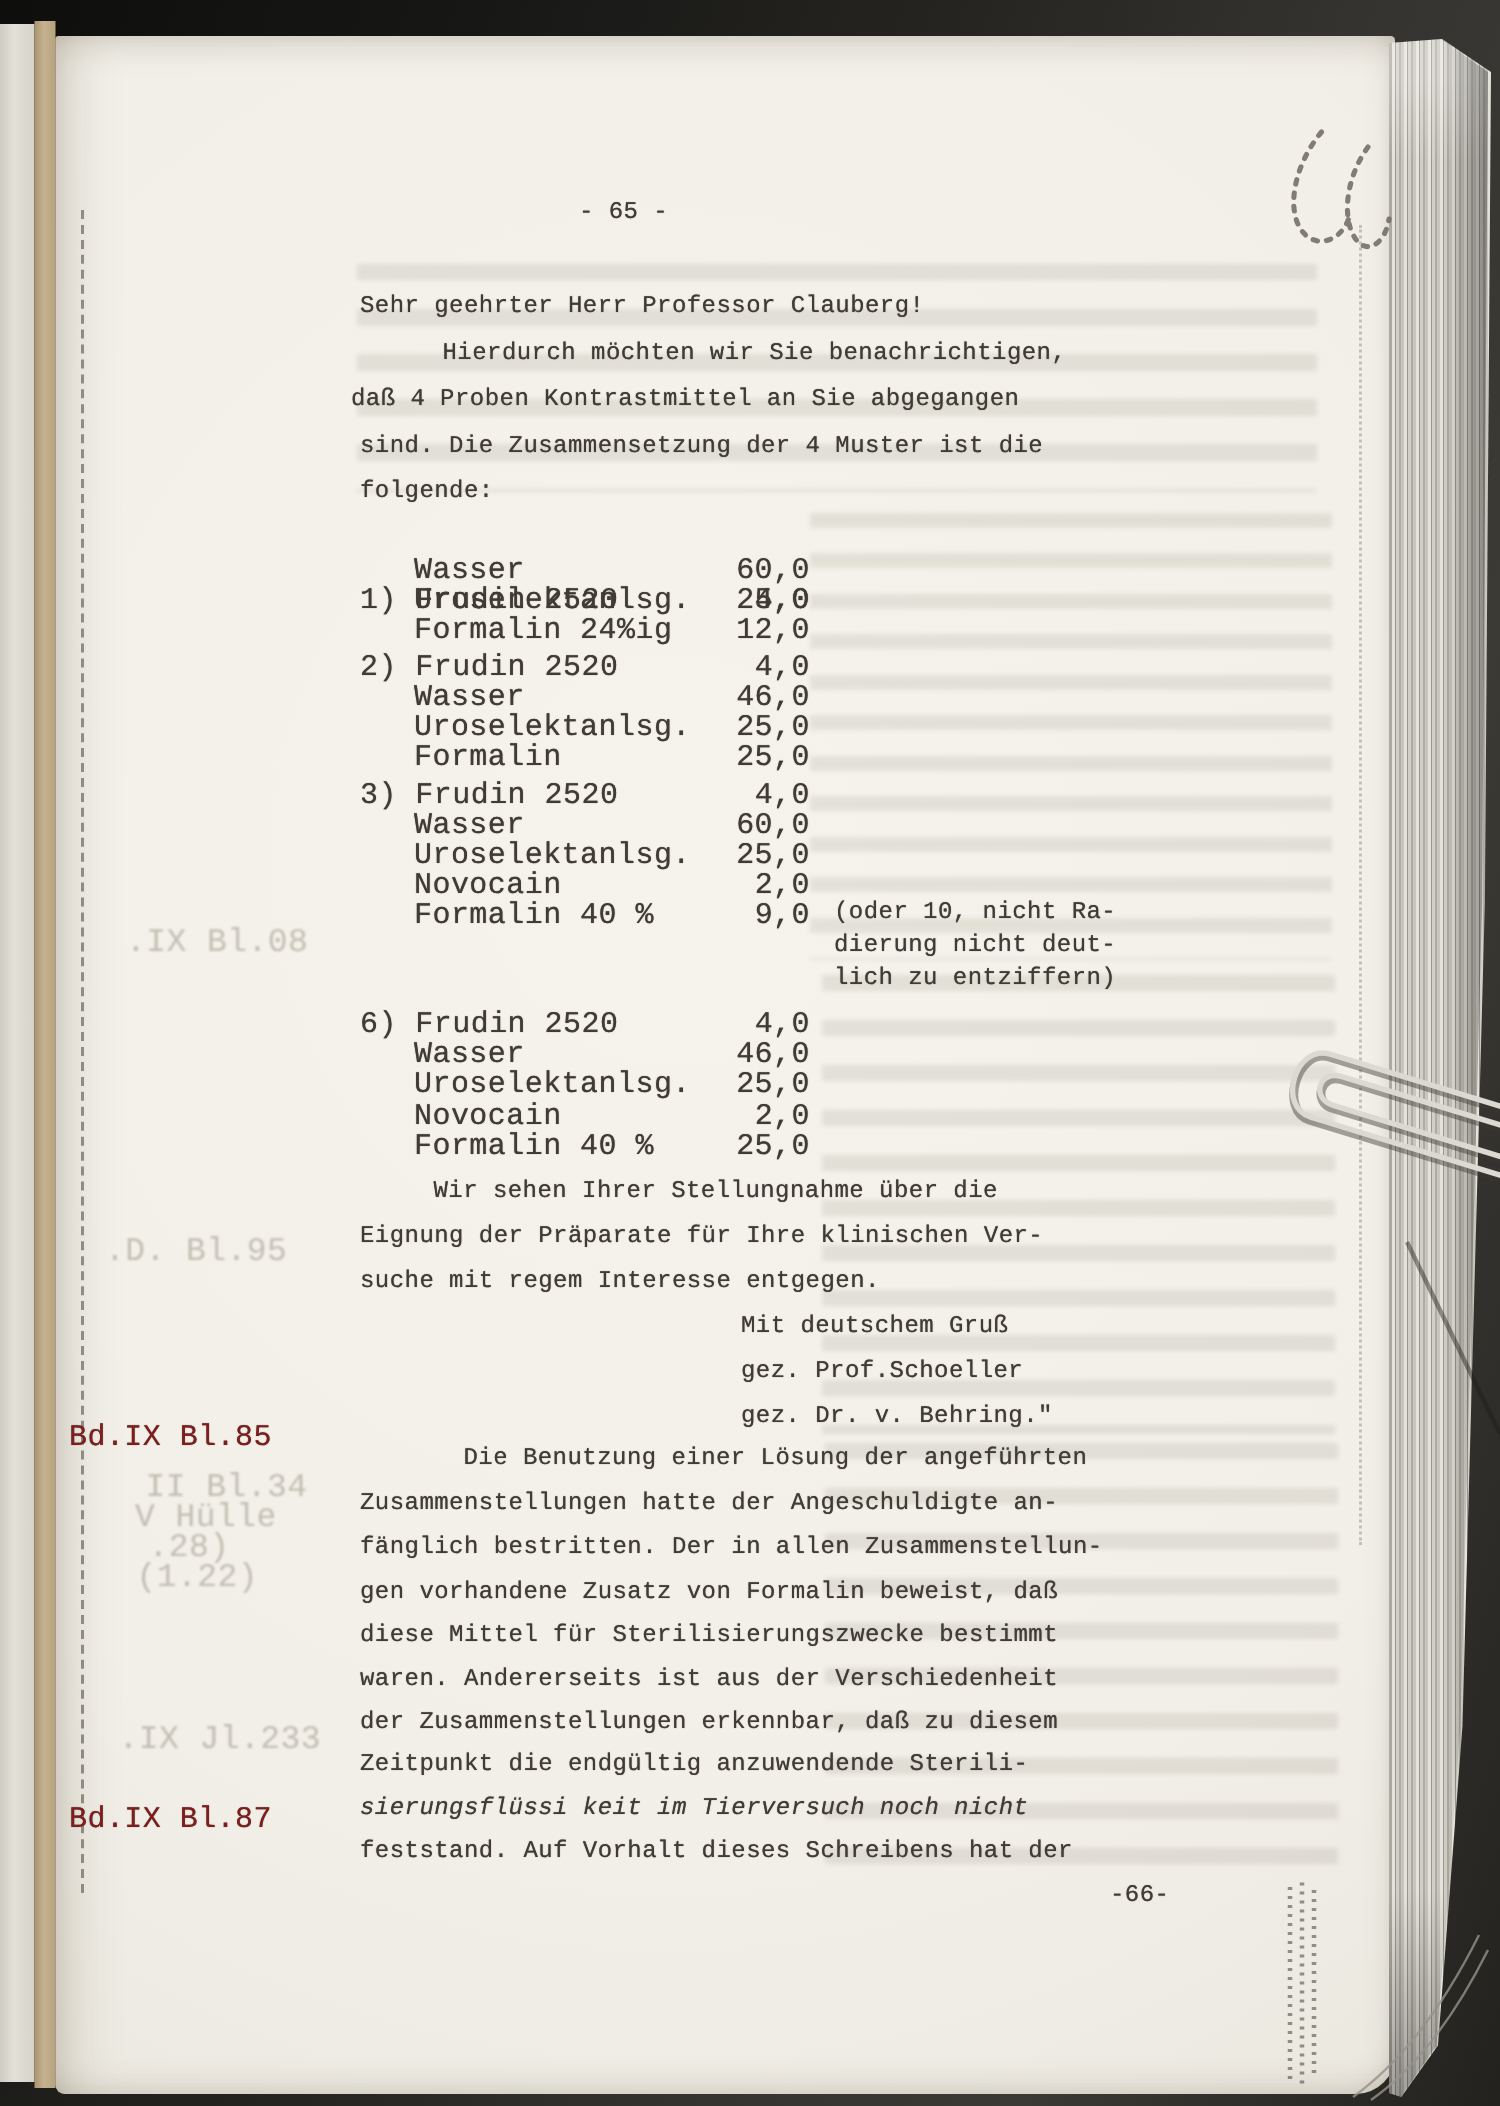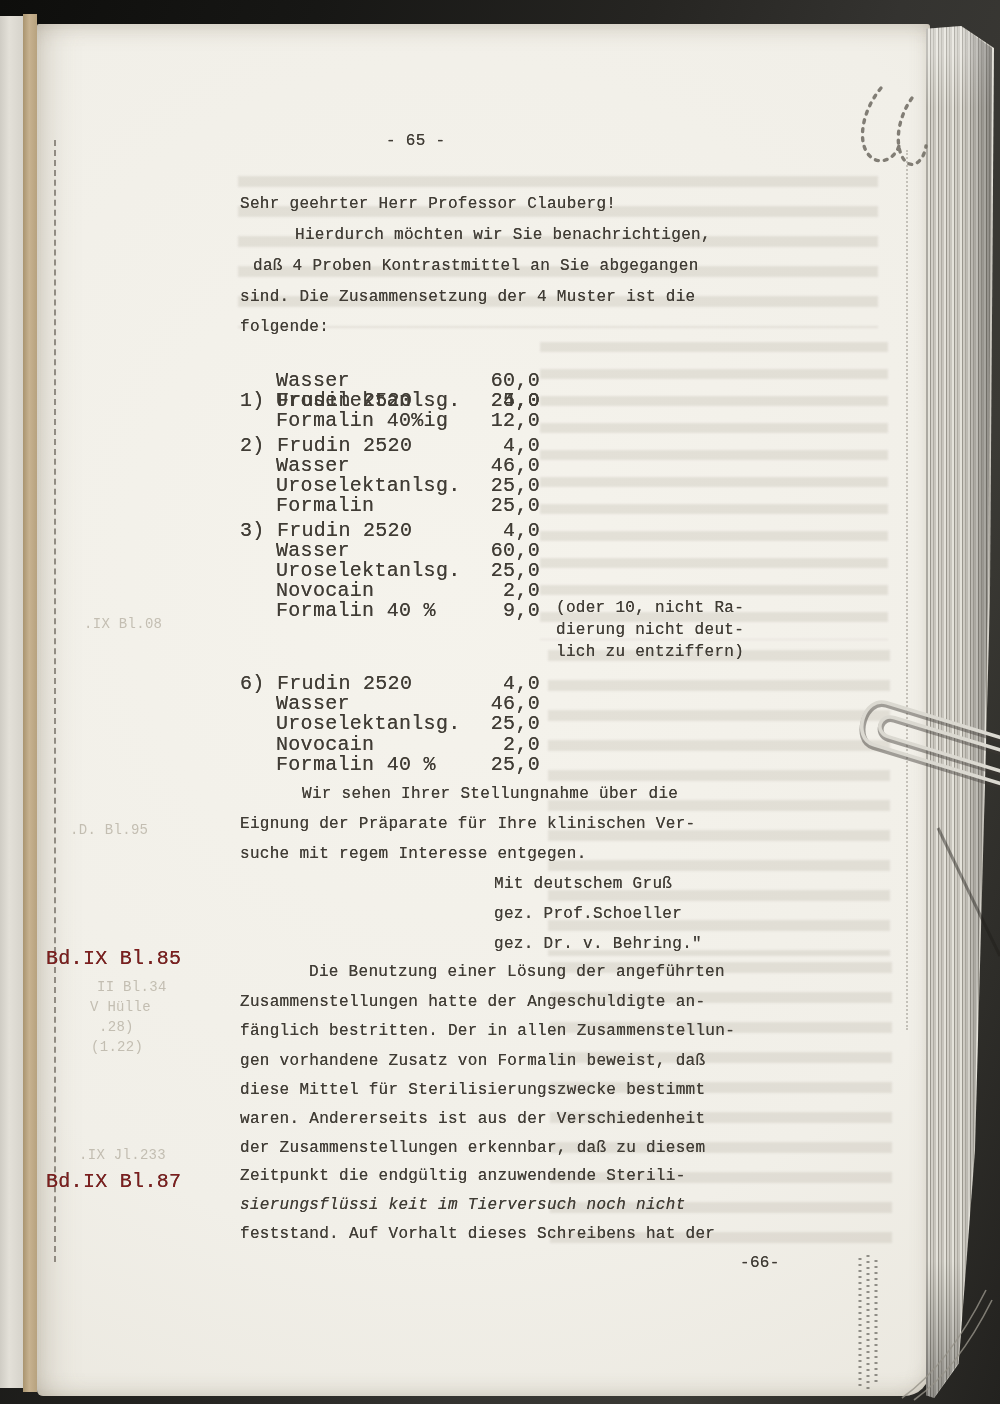--- a/index.html
+++ b/index.html
@@ -38,21 +38,21 @@
   #dash-left{left:54px;top:140px;height:1122px;width:0;border-left:2px dashed rgba(72,66,56,.55);}
   #dash-right{left:906px;top:150px;height:880px;width:0;border-left:2px dotted rgba(88,82,72,.30);}
   
   .tw{position:absolute;font-size:16px;letter-spacing:.3px;color:#403c35;white-space:pre;
       text-shadow:0 0 .6px rgba(64,60,53,.85);}
   .crow{position:absolute;left:240px;width:300px;display:flex;justify-content:space-between;
         font-size:20px;letter-spacing:.3px;color:#403c35;text-shadow:0 0 .6px rgba(64,60,53,.85);white-space:pre;}
   .crow .ind{padding-left:36px;}
   .marg{position:absolute;font-size:20px;letter-spacing:.3px;color:#7f1d1d;white-space:pre;
         text-shadow:0 0 .6px rgba(53,50,44,.85);}
-  .gmarg{position:absolute;font-size:14px;letter-spacing:.3px;color:rgba(124,114,96,.40);white-space:pre;filter:blur(.6px);}
+  .gmarg{position:absolute;font-size:22px;letter-spacing:.3px;color:rgba(124,114,96,.40);white-space:pre;filter:blur(.6px);}
   
   .ghost{position:absolute;filter:blur(1.3px);opacity:.85;}
   .g30{background:repeating-linear-gradient(180deg,rgba(126,116,98,.17) 0 11px,rgba(126,116,98,0) 11px 30px);}
   .g27{background:repeating-linear-gradient(180deg,rgba(126,116,98,.16) 0 10px,rgba(126,116,98,0) 10px 27px);}
   svg.overlay{position:absolute;left:0;top:0;pointer-events:none;}
 </style>
 </head>
 <body>
 
 <div class="abs" id="facing-edge"></div>
@@ -66,68 +66,68 @@
 <div class="ghost g30" style="left:238px;top:176px;width:640px;height:152px;"></div>
 <div class="ghost g27" style="left:540px;top:342px;width:348px;height:298px;"></div>
 <div class="ghost g30" style="left:548px;top:650px;width:342px;height:306px;"></div>
 <div class="ghost g30" style="left:550px;top:962px;width:342px;height:282px;"></div>
 
 <div class="tw" style="left:386px;top:132px;">- 65 -</div>
 <div class="tw" style="left:740px;top:1254px;">-66-</div>
 
 <div class="tw" style="left:240px;top:195px;">Sehr geehrter Herr Professor Clauberg!</div>
 <div class="tw" style="left:295px;top:226px;">Hierdurch möchten wir Sie benachrichtigen,</div>
-<div class="tw" style="left:253px;top:257px;">daß 4 Proben Kontrastmittel an Sie abgegangen</div>
+<div class="tw" style="left:234px;top:257px;">daß 4 Proben Kontrastmittel an Sie abgegangen</div>
 <div class="tw" style="left:240px;top:288px;">sind. Die Zusammensetzung der 4 Muster ist die</div>
 <div class="tw" style="left:240px;top:318px;">folgende:</div>
 
 <div class="crow" style="top:349px;margin-top:40px;"><span>1) Frudin 2520</span><span>4,0</span></div>
 <div class="crow" style="top:369px;"><span class="ind">Wasser</span><span>60,0</span></div>
 <div class="crow" style="top:389px;"><span class="ind">Uroselektanlsg.</span><span>25,0</span></div>
-<div class="crow" style="top:409px;"><span class="ind">Formalin 40%ig</span><span>12,0</span></div>
+<div class="crow" style="top:409px;"><span class="ind">Formalin 24%ig</span><span>12,0</span></div>
 <div class="crow" style="top:434px;"><span>2) Frudin 2520</span><span>4,0</span></div>
 <div class="crow" style="top:454px;"><span class="ind">Wasser</span><span>46,0</span></div>
 <div class="crow" style="top:474px;"><span class="ind">Uroselektanlsg.</span><span>25,0</span></div>
 <div class="crow" style="top:494px;"><span class="ind">Formalin</span><span>25,0</span></div>
 <div class="crow" style="top:519px;gap:48px;"><span>3) Frudin 2520</span><span>4,0</span></div>
 <div class="crow" style="top:539px;"><span class="ind">Wasser</span><span>60,0</span></div>
 <div class="crow" style="top:559px;"><span class="ind">Uroselektanlsg.</span><span>25,0</span></div>
 <div class="crow" style="top:579px;"><span class="ind">Novocain</span><span>2,0</span></div>
 <div class="crow" style="top:599px;"><span class="ind">Formalin 40 %</span><span>9,0</span></div>
 <div class="crow" style="top:672px;"><span>6) Frudin 2520</span><span>4,0</span></div>
 <div class="crow" style="top:692px;"><span class="ind">Wasser</span><span>46,0</span></div>
 <div class="crow" style="top:712px;"><span class="ind">Uroselektanlsg.</span><span>25,0</span></div>
 <div class="crow" style="top:733px;"><span class="ind">Novocain</span><span>2,0</span></div>
 <div class="crow" style="top:753px;"><span class="ind">Formalin 40 %</span><span>25,0</span></div>
 
 <div class="tw" style="left:556px;top:599px;">(oder 10, nicht Ra-</div>
 <div class="tw" style="left:556px;top:621px;">dierung nicht deut-</div>
 <div class="tw" style="left:556px;top:643px;">lich zu entziffern)</div>
 
-<div class="tw" style="left:302px;top:785px;">Wir sehen Ihrer Stellungnahme über die</div>
+<div class="tw" style="left:289px;top:785px;">Wir sehen Ihrer Stellungnahme über die</div>
 <div class="tw" style="left:240px;top:815px;">Eignung der Präparate für Ihre klinischen Ver-</div>
 <div class="tw" style="left:240px;top:845px;">suche mit regem Interesse entgegen.</div>
 
 <div class="tw" style="left:494px;top:875px;">Mit deutschem Gruß</div>
 <div class="tw" style="left:494px;top:905px;">gez. Prof.Schoeller</div>
 <div class="tw" style="left:494px;top:935px;">gez. Dr. v. Behring."</div>
 
 <div class="tw" style="left:295px;top:963px;margin-left:14px;">Die Benutzung einer Lösung der angeführten</div>
 <div class="tw" style="left:240px;top:993px;">Zusammenstellungen hatte der Angeschuldigte an-</div>
 <div class="tw" style="left:240px;top:1022px;">fänglich bestritten. Der in allen Zusammenstellun-</div>
 <div class="tw" style="left:240px;top:1052px;">gen vorhandene Zusatz von Formalin beweist, daß</div>
 <div class="tw" style="left:240px;top:1081px;">diese Mittel für Sterilisierungszwecke bestimmt</div>
 <div class="tw" style="left:240px;top:1110px;">waren. Andererseits ist aus der Verschiedenheit</div>
 <div class="tw" style="left:240px;top:1139px;">der Zusammenstellungen erkennbar, daß zu diesem</div>
 <div class="tw" style="left:240px;top:1167px;">Zeitpunkt die endgültig anzuwendende Sterili-</div>
 <div class="tw" style="left:240px;top:1196px;font-style:italic;">sierungsflüssi keit im Tierversuch noch nicht</div>
 <div class="tw" style="left:240px;top:1225px;">feststand. Auf Vorhalt dieses Schreibens hat der</div>
 
 <div class="marg" style="left:46px;top:947px;">Bd.IX Bl.85</div>
-<div class="marg" style="left:46px;top:1170px;">Bd.IX Bl.87</div>
+<div class="marg" style="left:46px;top:1202px;">Bd.IX Bl.87</div>
 
 <div class="gmarg" style="left:84px;top:616px;">.IX Bl.08</div>
 <div class="gmarg" style="left:70px;top:822px;">.D. Bl.95</div>
 <div class="gmarg" style="left:97px;top:979px;">II Bl.34</div>
 <div class="gmarg" style="left:90px;top:999px;">V Hülle</div>
 <div class="gmarg" style="left:99px;top:1019px;">.28)</div>
 <div class="gmarg" style="left:91px;top:1039px;">(1.22)</div>
 <div class="gmarg" style="left:79px;top:1147px;">.IX Jl.233</div>
 
 <svg class="overlay" width="1000" height="1404" viewBox="0 0 1000 1404">

